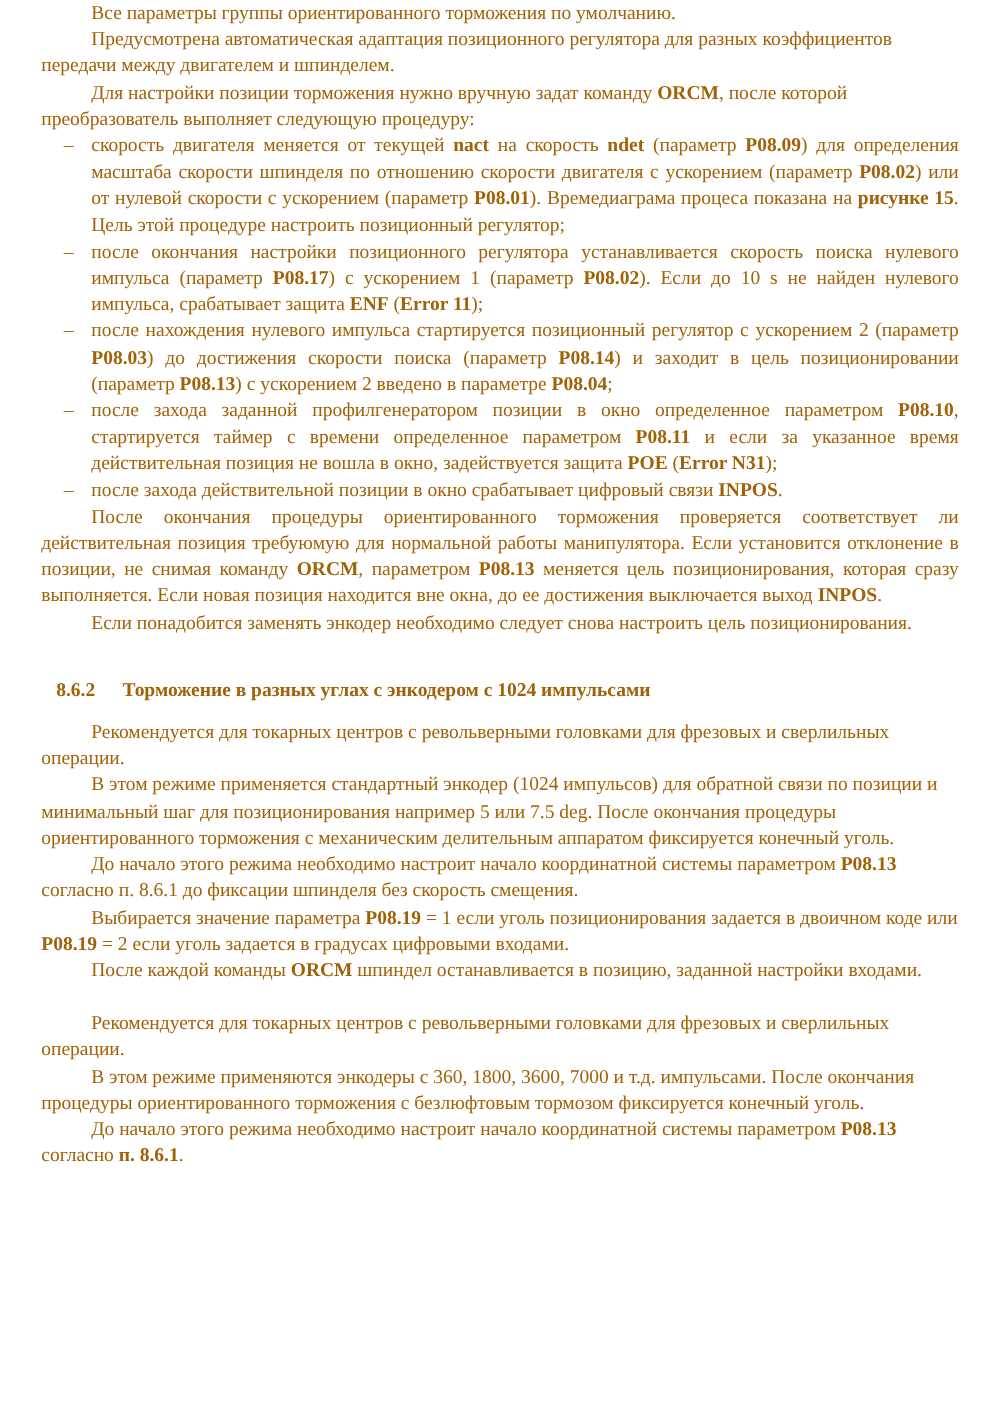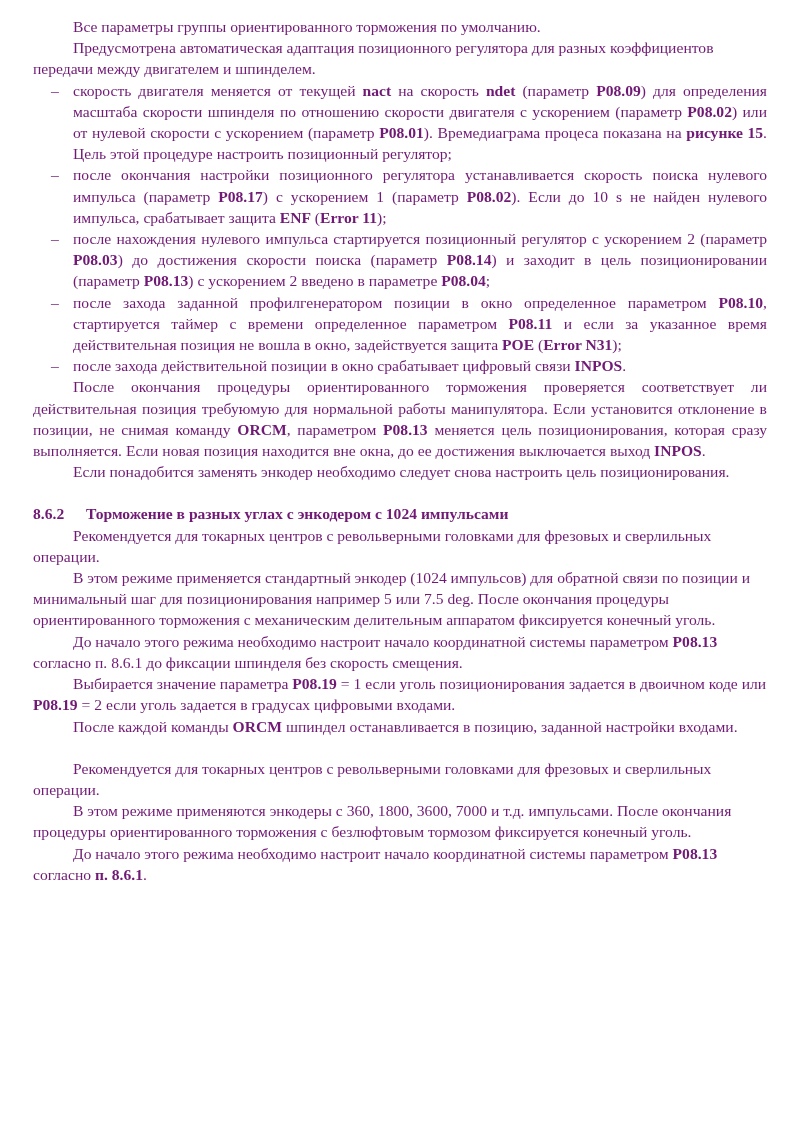--- a/index.html
+++ b/index.html
@@ -1,39 +1,40 @@
 <!DOCTYPE html>
 <html><head>
 <meta charset="utf-8">
 <style>
   html, body { margin: 0; padding: 0; background: #ffffff; }
   body { width: 797px; height: 1126px; overflow: hidden; position: relative; }
   .page {
-    position: absolute; left: 33px; top: 16px; width: 734px;
+    position: absolute; left: 33px; top: 0; width: 734px;
     font-family: "Liberation Serif", serif; font-size: 15.6px; line-height: 21.2px;
-    color: #701a75;
+    color: #a16207;
   }
   .p { margin: 0; text-align: justify; }
   .p.indent { text-indent: 40px; }
   .p.left { text-align: left; }
   .b { font-weight: bold; }
   .list { margin: 0; padding: 0; list-style: none; }
   .li { position: relative; padding-left: 40px; text-align: justify; }
   .li .dash { position: absolute; left: 18px; top: 0; }
-  .heading { margin: 0; font-weight: bold; font-size: 15.6px; line-height: 21.2px; }
+  .heading { margin: 12px; font-weight: bold; font-size: 15.6px; line-height: 21.2px; }
   .heading .num { display: inline-block; width: 53px; }
   .gap { height: 21px; }
 </style>
 </head>
 <body>
 
 <div class="page">
   <div id="intro">
       <p class="p indent left"><span>Все параметры группы ориентированного торможения по умолчанию.</span></p>
       <p class="p indent left"><span>Предусмотрена автоматическая адаптация позиционного регулятора для разных коэффициентов передачи между двигателем и шпинделем.</span></p>
+      <p class="p indent left"><span>Для настройки позиции торможения нужно вручную задат команду </span><span class="b">ORCM</span><span>, после которой преобразователь выполняет следующую процедуру:</span></p>
     </div>
   <ul class="list" id="procedure-list">
       <li class="li"><span class="dash">–</span><span>скорость двигателя меняется от текущей </span><span class="b">nact</span><span> на скорость </span><span class="b">ndet</span><span> (параметр </span><span class="b">P08.09</span><span>) для определения масштаба скорости шпинделя по отношению скорости двигателя с ускорением (параметр </span><span class="b">P08.02</span><span>) или от нулевой скорости с ускорением (параметр </span><span class="b">P08.01</span><span>). Времедиаграма процеса показана на </span><span class="b">рисунке 15</span><span>. Цель этой процедуре настроить позиционный регулятор;</span></li>
       <li class="li"><span class="dash">–</span><span>после окончания настройки позиционного регулятора устанавливается скорость поиска нулевого импульса (параметр </span><span class="b">P08.17</span><span>) с ускорением 1 (параметр </span><span class="b">P08.02</span><span>). Если до 10 s не найден нулевого импульса, срабатывает защита </span><span class="b">ENF</span><span> (</span><span class="b">Error 11</span><span>);</span></li>
       <li class="li"><span class="dash">–</span><span>после нахождения нулевого импульса стартируется позиционный регулятор с ускорением 2 (параметр </span><span class="b">P08.03</span><span>) до достижения скорости поиска (параметр </span><span class="b">P08.14</span><span>) и заходит в цель позиционировании (параметр </span><span class="b">P08.13</span><span>) с ускорением 2 введено в параметре </span><span class="b">P08.04</span><span>;</span></li>
       <li class="li"><span class="dash">–</span><span>после захода заданной профилгенератором позиции в окно определенное параметром </span><span class="b">P08.10</span><span>, стартируется таймер с времени определенное параметром </span><span class="b">P08.11</span><span> и если за указанное время действительная позиция не вошла в окно, задействуется защита </span><span class="b">POE</span><span> (</span><span class="b">Error N31</span><span>);</span></li>
       <li class="li"><span class="dash">–</span><span>после захода действительной позиции в окно срабатывает цифровый связи </span><span class="b">INPOS</span><span>.</span></li>
     </ul>
   <div id="after-list">
       <p class="p indent"><span>После окончания процедуры ориентированного торможения проверяется соответствует ли действительная позиция требуюмую для нормальной работы манипулятора. Если установится отклонение в позиции, не снимая команду </span><span class="b">ORCM</span><span>, параметром </span><span class="b">P08.13</span><span> меняется цель позиционирования, которая сразу выполняется. Если новая позиция находится вне окна, до ее достижения выключается выход </span><span class="b">INPOS</span><span>.</span></p>

